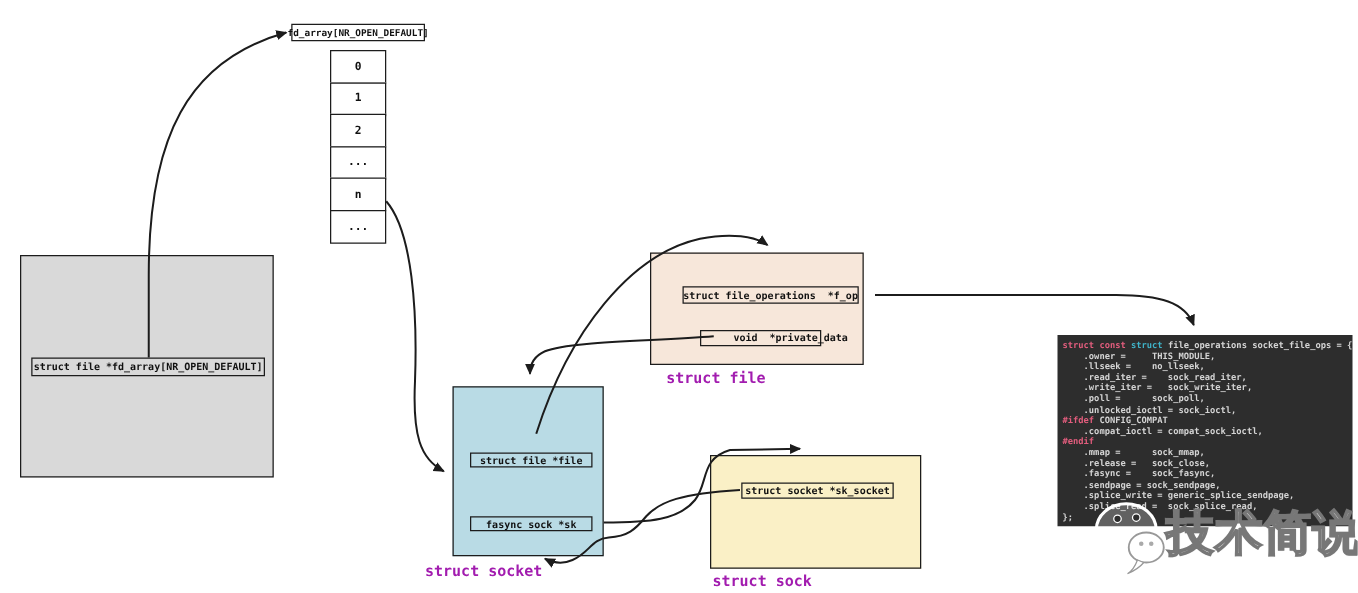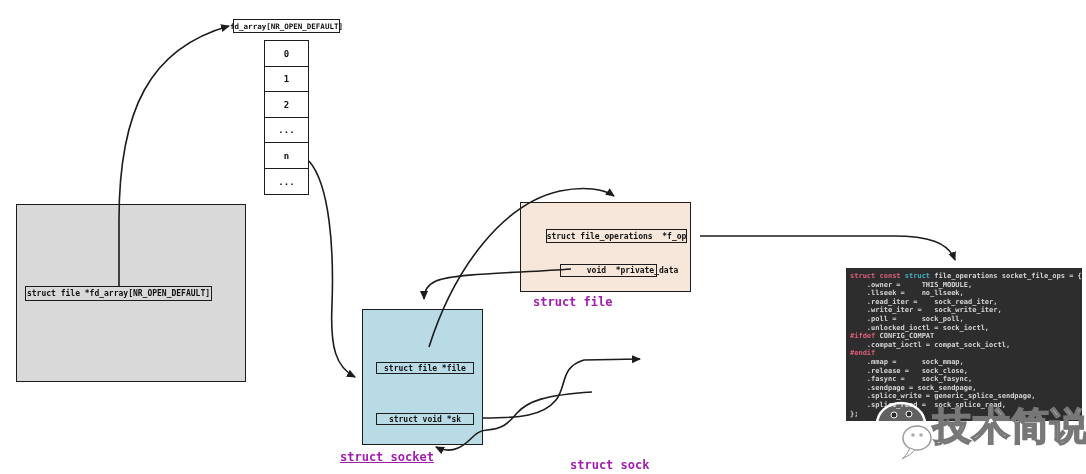--- a/index.html
+++ b/index.html
@@ -5,21 +5,21 @@
   * { margin:0; padding:0; box-sizing:border-box; }
   body { background:#fff; font-family:"DejaVu Sans Mono","Liberation Mono",monospace; }
   #canvas { position:relative; width:1086px; height:474px; background:#ffffff; overflow:hidden; }
 
   .box { position:absolute; border:1.5px solid #1c1c1c; }
   .field { position:absolute; border:1.2px solid #1c1c1c; font-weight:bold; font-size:8px;
            display:flex; align-items:center; justify-content:center; white-space:pre; color:#111; }
   .box-label { position:absolute; font-weight:bold; font-size:12px; color:#a21caf; text-align:left; white-space:nowrap; }
 
   
-  #file-struct { left:16px; top:204px; width:230px; height:178px; background:#d9d9d9; }
+  #file-struct { left:16px; top:204px; width:203px; height:178px; background:#d9d9d9; }
   #file-struct .field { left:8px; top:81px; width:187px; height:15px; background:#d9d9d9; }
 
   
   #fd-array-label { left:233px; top:19px; width:107px; height:14px; background:#fff;
                     border:1.2px solid #1c1c1c; font-weight:bold; font-size:7.5px;
                     display:flex; align-items:center; justify-content:center; position:absolute; color:#111;}
 
   
   #fd-array-cells { position:absolute; left:264px; top:40px; width:45px; }
   #fd-array-cells .cell { width:45px; height:27px; border:1.4px solid #1c1c1c; margin-top:-1.4px;
@@ -81,24 +81,27 @@
   </div>
 
   <div id="file-box" class="box">
     <div class="field field-fop">struct file_operations  *f_op</div>
     <div class="field field-priv">void  *private_data</div>
   </div>
   <div class="box-label" style="left:533px; top:295px; width:171px;">struct file</div>
 
   <div id="socket-box" class="box">
     <div class="field field-file">struct file *file</div>
-    <div class="field field-sk">struct void *sk</div>
+    <div class="field field-sk">fasync sock *sk</div>
   </div>
-  <div class="box-label" style="left:340px; top:450px; width:165px;text-decoration:underline;">struct socket</div>
+  <div class="box-label" style="left:340px; top:450px; width:165px;">struct socket</div>
 
+  <div id="sock-box" class="box">
+    <div class="field field-sks">struct socket *sk_socket</div>
+  </div>
   <div class="box-label" style="left:570px; top:458px; width:165px;">struct sock</div>
 
   <div id="code-block">
       <div class="code-line"><span class="kw">struct const </span><span class="type">struct </span><span class="plain">file_operations socket_file_ops = {</span></div>
       <div class="code-line"><span class="plain">    .owner =     THIS_MODULE,</span></div>
       <div class="code-line"><span class="plain">    .llseek =    no_llseek,</span></div>
       <div class="code-line"><span class="plain">    .read_iter =    sock_read_iter,</span></div>
       <div class="code-line"><span class="plain">    .write_iter =   sock_write_iter,</span></div>
       <div class="code-line"><span class="plain">    .poll =      sock_poll,</span></div>
       <div class="code-line"><span class="plain">    .unlocked_ioctl = sock_ioctl,</span></div>

